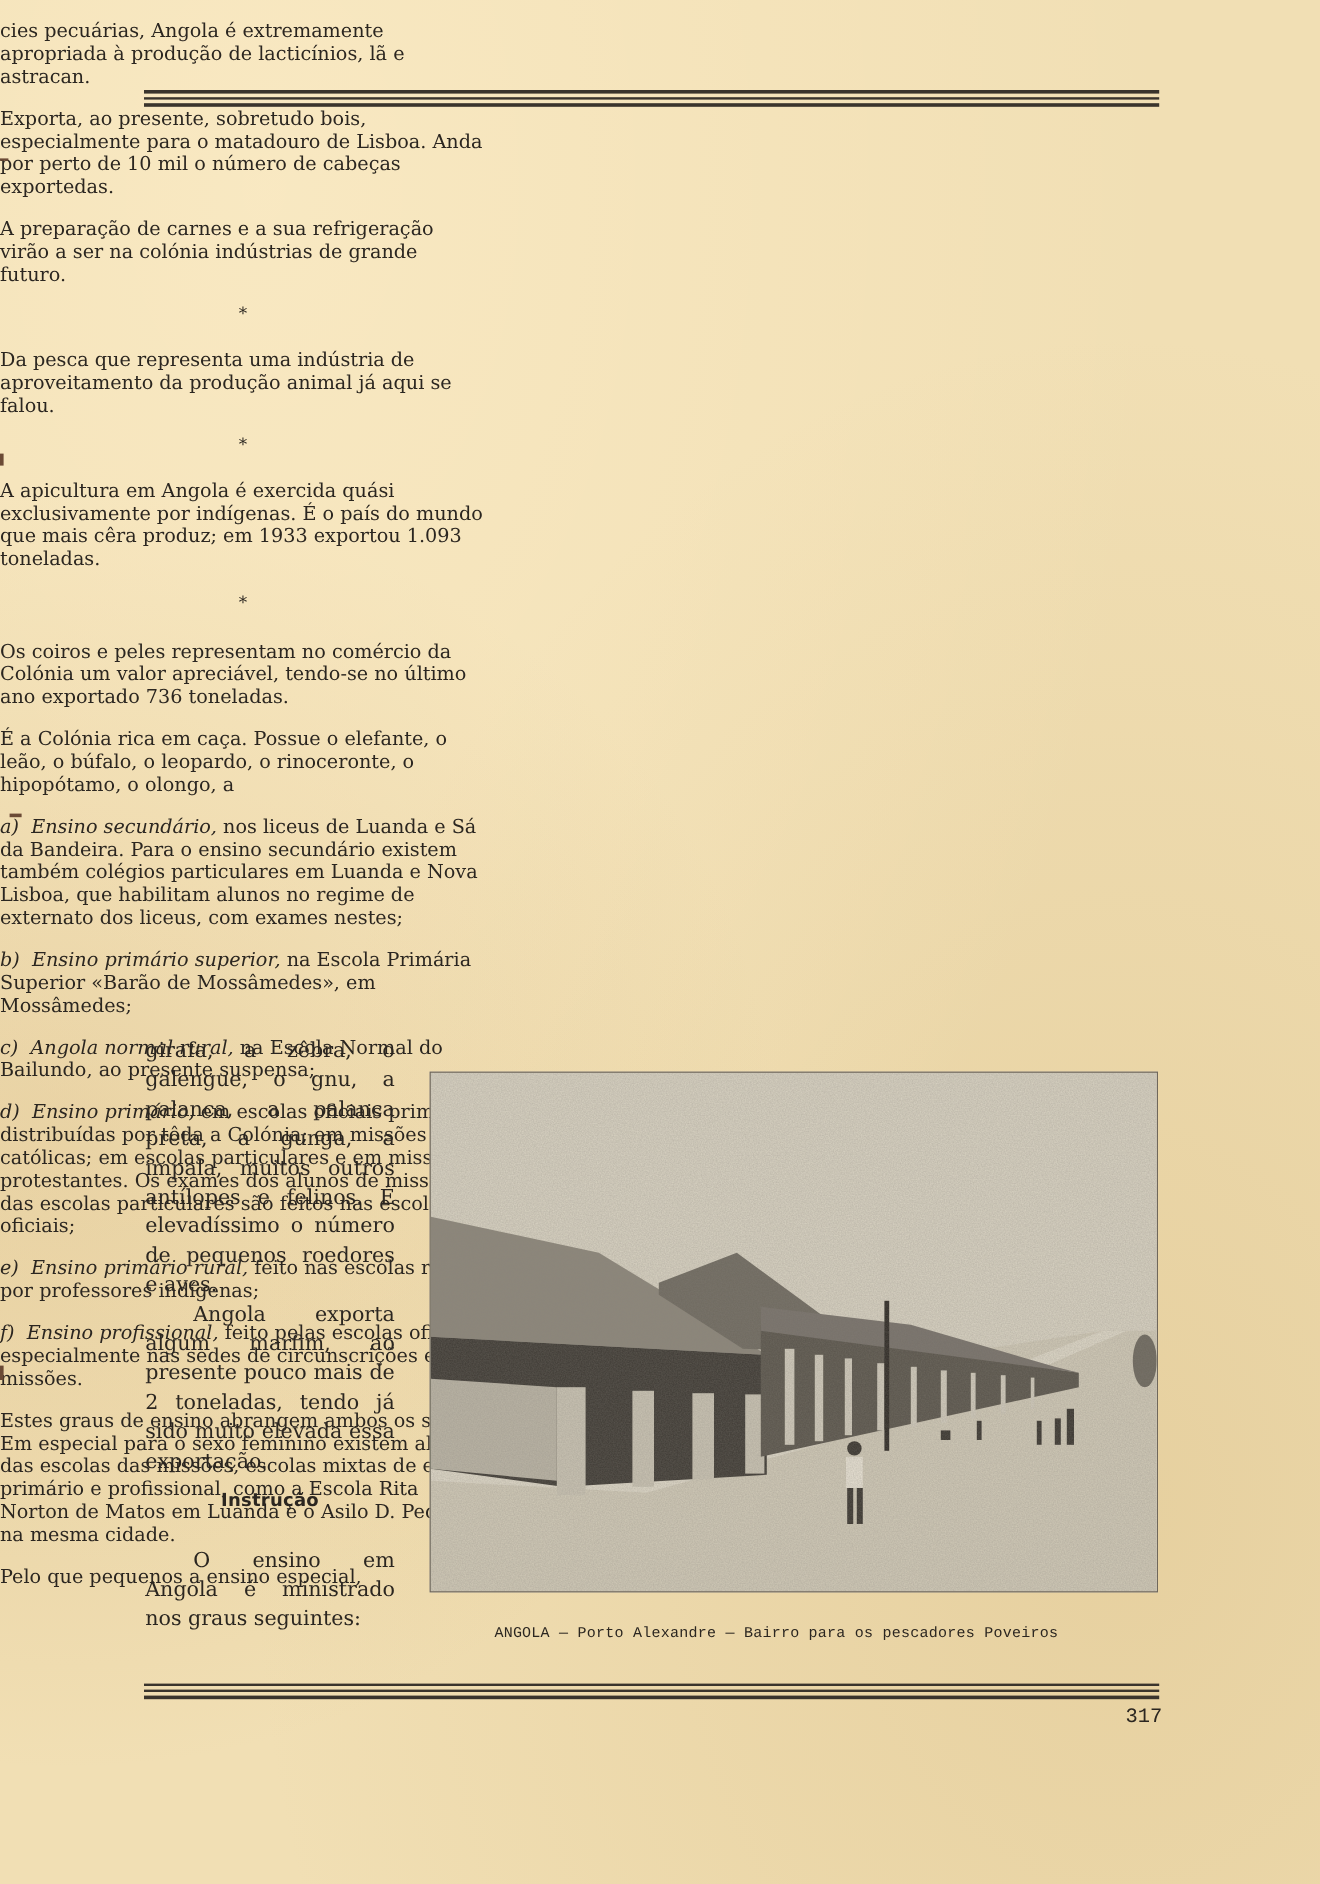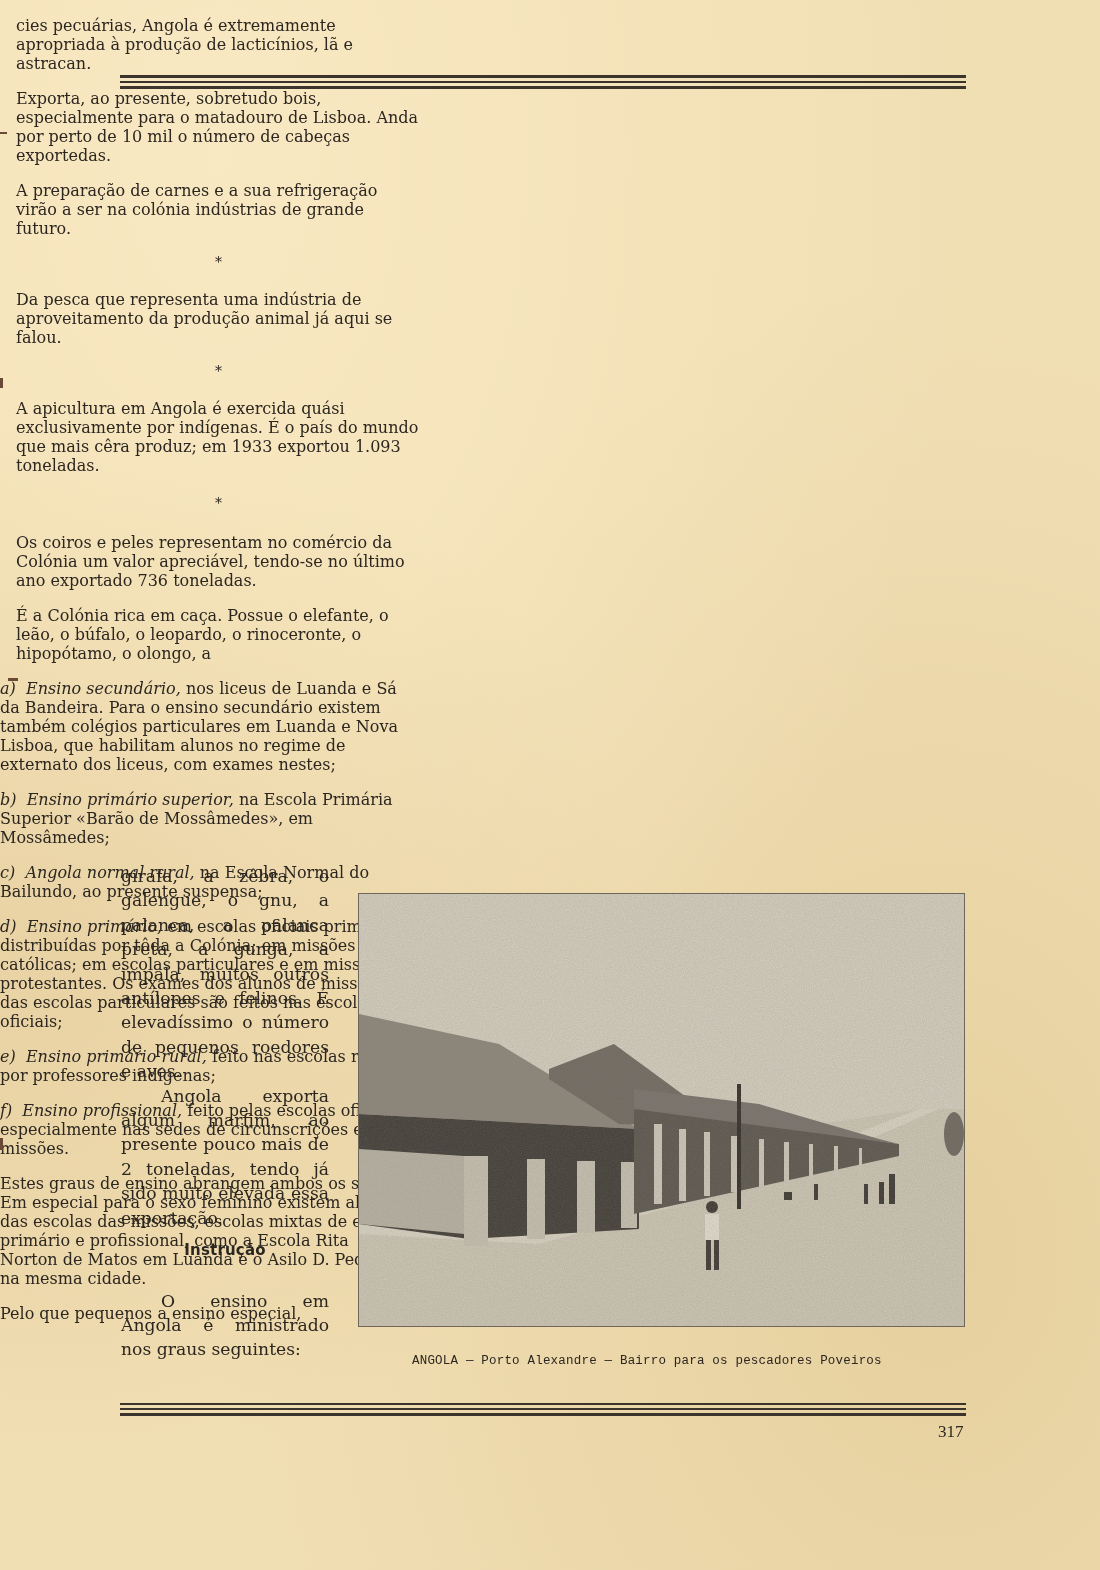--- a/index.html
+++ b/index.html
@@ -11,21 +11,21 @@
       radial-gradient(ellipse at 85% 80%, rgba(210,180,120,0.35), rgba(0,0,0,0) 55%),
       radial-gradient(ellipse at 5% 60%, rgba(205,170,110,0.35), rgba(0,0,0,0) 40%);
     font-family: "DejaVu Serif", serif;
     color: #2b2620;
   }
   .rule-block { position: absolute; left: 120px; width: 846px; }
   .rule-block .ln { height: 2px; background: #3a342c; margin-bottom: 3px; }
   .rule-block .ln.thick { height: 3px; }
   #top-rule { top: 75px; }
   #bottom-rule { top: 1403px; }
-  #col-left { left: 121px; top: 110px; width: 405px; margin-left: 16px; }
+  #col-left { left: 121px; top: 110px; width: 405px; }
   #col-right { left: 557px; top: 110px; width: 406px; }
   .star { text-align: center; margin: 0; font-size: 14px; }
   .star.s1 { margin: 2px 0 20px 0; }
   .star.s2 { margin: 8px 0 20px 0; }
   .star.s3 { margin: 20px 0 22px 0; }
 
   #narrow { position: absolute; left: 121px; top: 864px; width: 208px; font-size: 17.2px; line-height: 24.4px; text-align: justify; }
   #narrow p { margin: 0; }
   #narrow p.ind { text-indent: 40px; }
   #narrow h3 {
@@ -39,21 +39,21 @@
     border: 1px solid #6f675b; background: #d9d3c3; overflow: hidden;
   }
   #photo svg { display: block; width: 100%; height: 100%; }
 
   #caption {
     position: absolute; left: 412px; top: 1354px; font-size: 12.5px;
     font-family: Liberation Mono, monospace; letter-spacing: 0.2px; color: #2b2620;
   }
   #page-number {
     position: absolute; left: 938px; top: 1422px; font-size: 17px;
-    font-family: Liberation Serif, serif; color: #2b2620;
+    font-family: Liberation Mono, monospace; color: #2b2620;
   }
   .edge-mark { position: absolute; background: #6b4a35; }
 </style>
 </head>
 <body>
 
 <div class="edge-mark" style="left:0;top:132px;width:7px;height:2px;"></div>
 <div class="edge-mark" style="left:0;top:378px;width:3px;height:10px;"></div>
 <div class="edge-mark" style="left:8px;top:678px;width:10px;height:3px;"></div>
 <div class="edge-mark" style="left:0;top:1138px;width:3px;height:12px;"></div>

